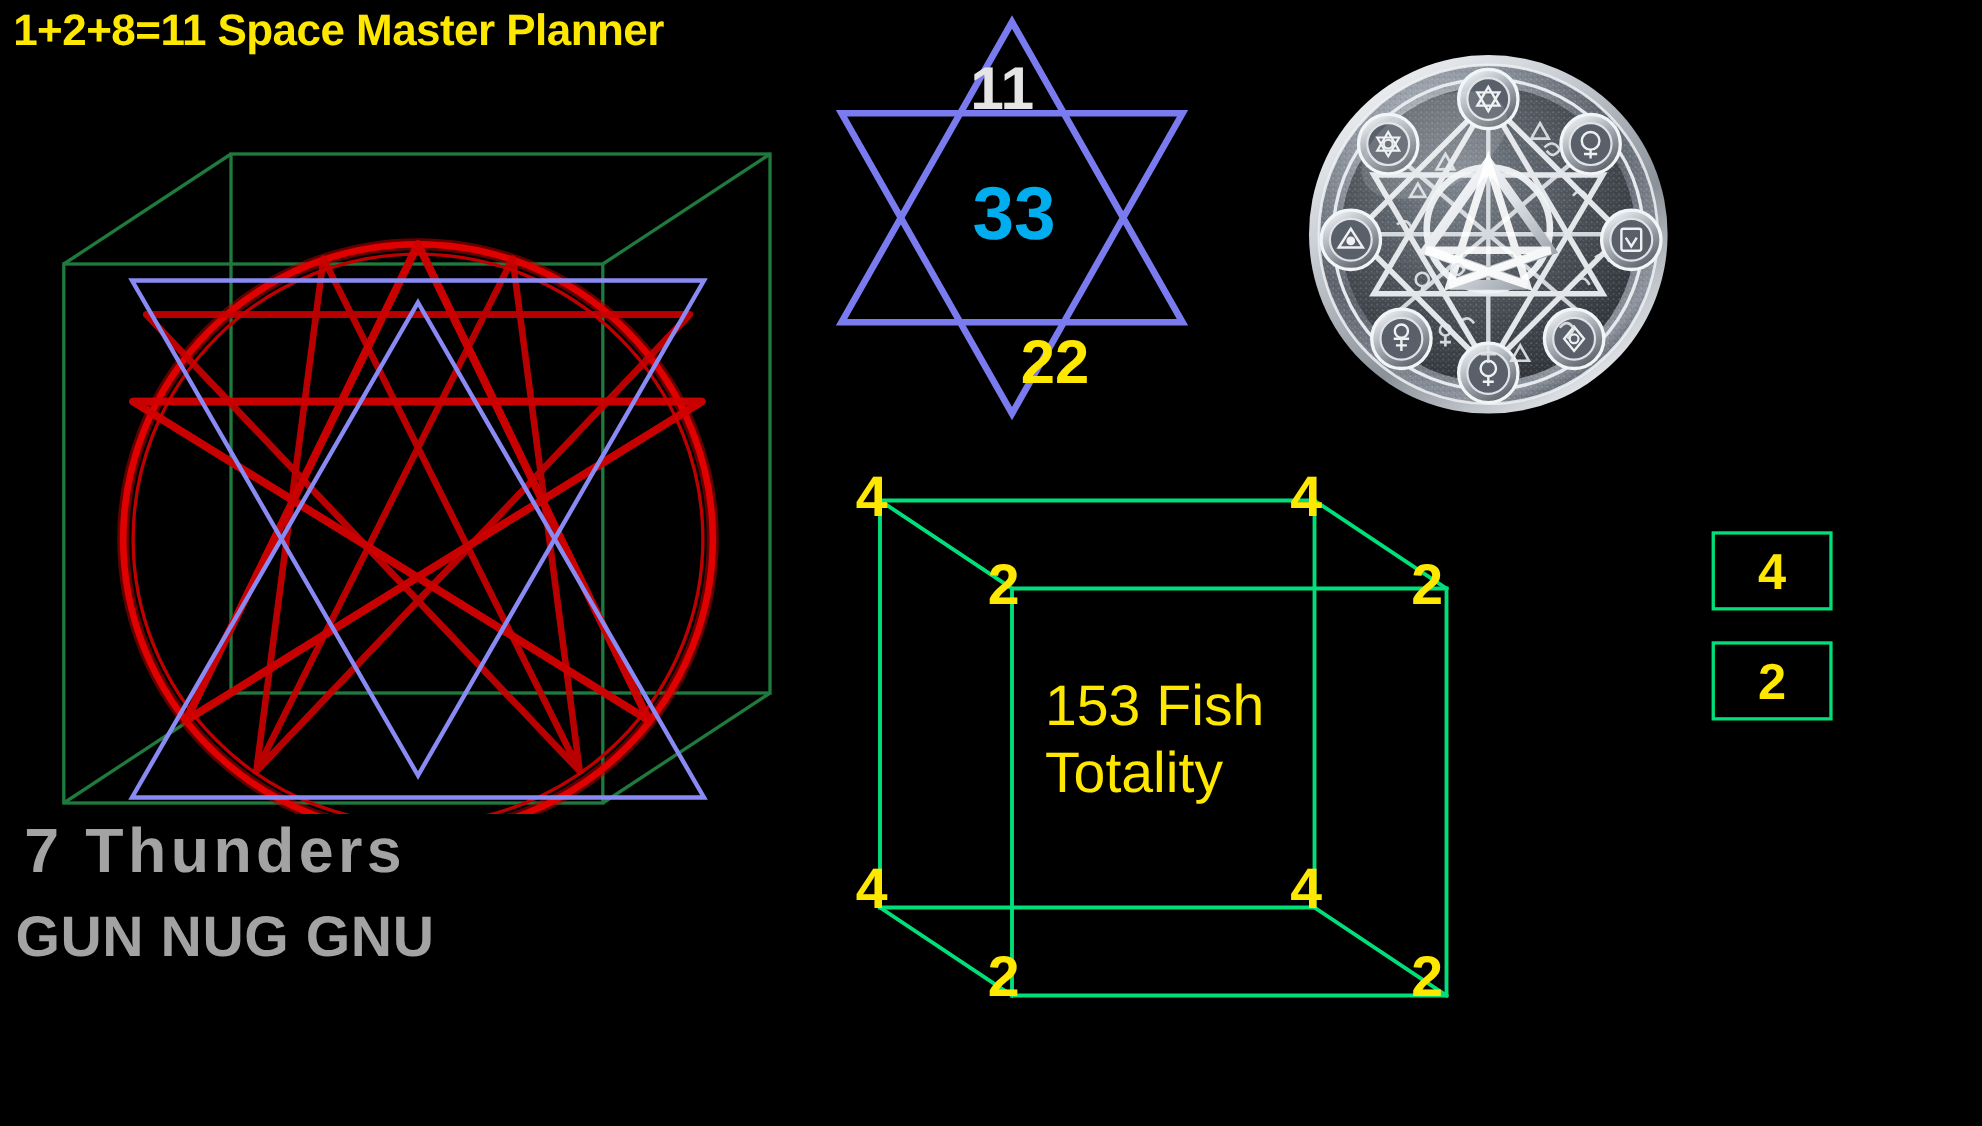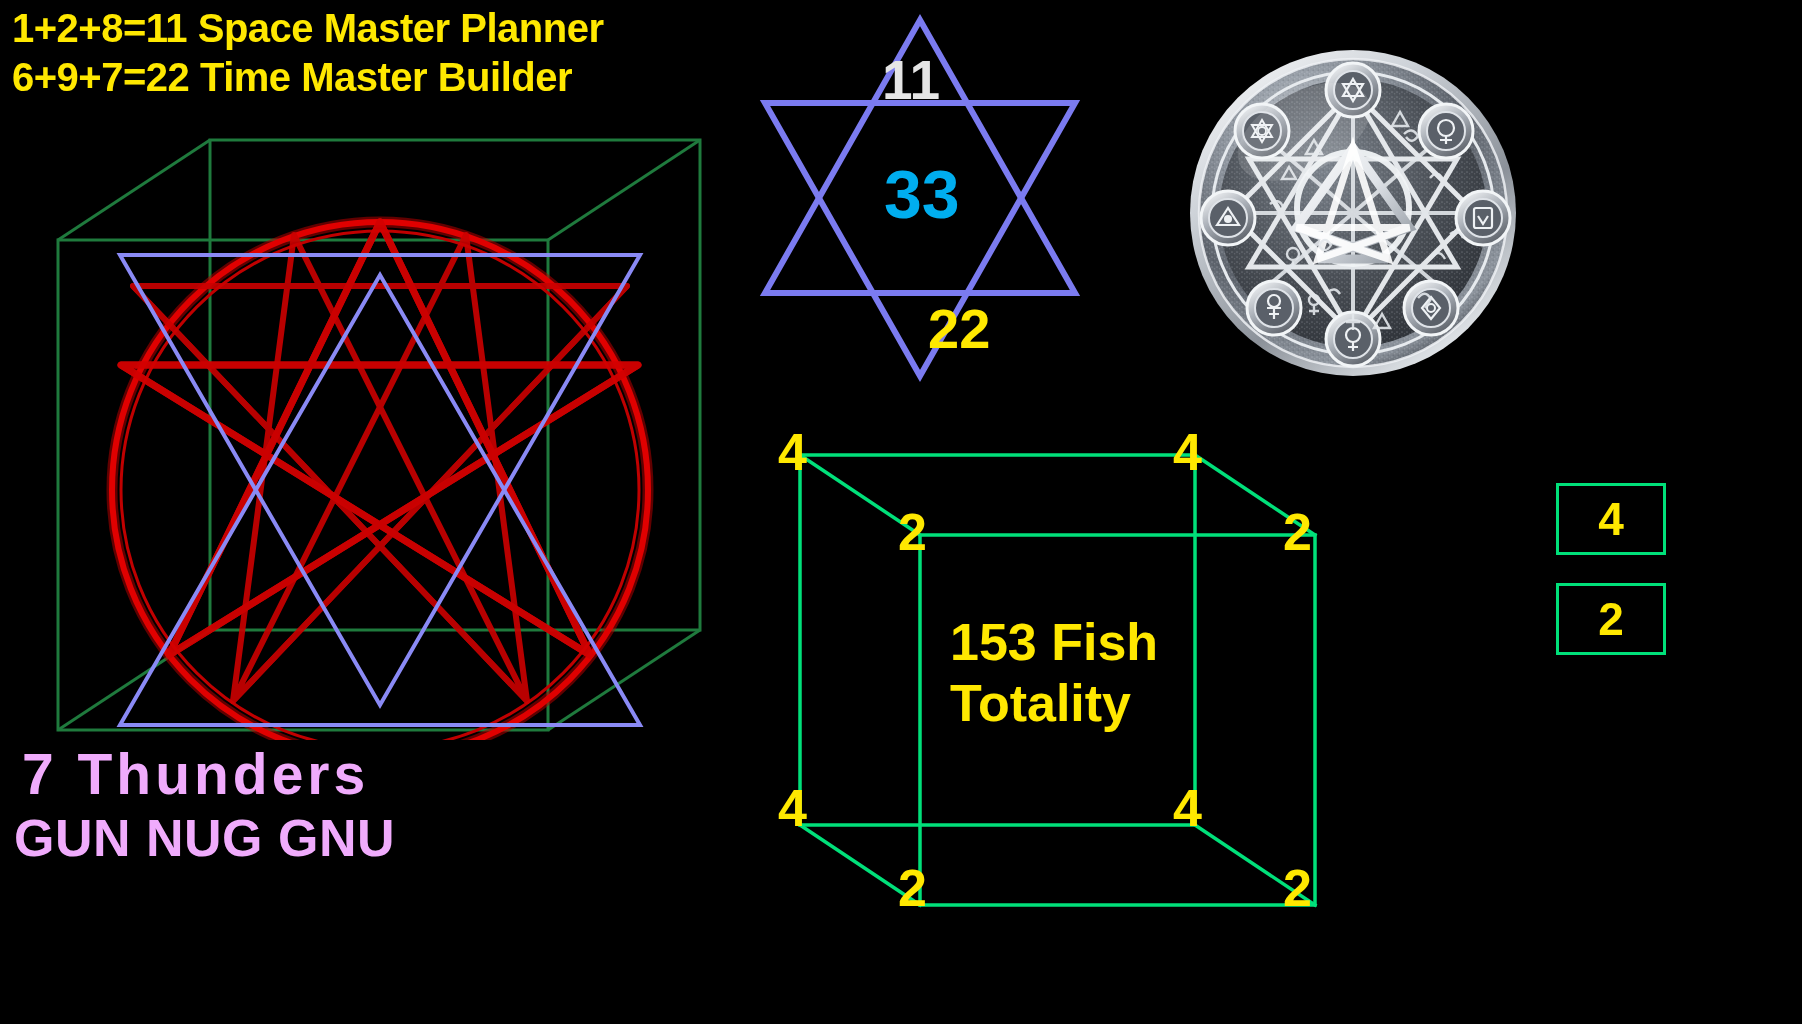--- a/index.html
+++ b/index.html
@@ -46,35 +46,35 @@
     font-size: 39px;
     font-weight: bold;
     white-space: nowrap;
     letter-spacing: -0.3px;
   }
 
   .footer-left {
     position: absolute;
     left: 22px;
     top: 745px;
-    color: #f0abfc;
+    color: #a3a3a3;
   }
   .thunders {
     font-size: 57px;
     font-weight: bold;
     letter-spacing: 4px;
     line-height: 1.05;
     white-space: nowrap;
   }
   .gunnug {
     font-size: 52px;
     font-weight: bold;
     letter-spacing: 0.5px;
     line-height: 1.15;
-    margin-top: 4px;
+    margin-top: 18px;
     margin-left: -8px;
     white-space: nowrap;
   }
 
   
   .fig-left {
     position: absolute;
     left: 30px;
     top: 100px;
     width: 700px;
@@ -135,21 +135,21 @@
     font-weight: bold;
     line-height: 1;
     white-space: nowrap;
   }
   .cube-text {
     position: absolute;
     left: 950px;
     top: 612px;
     color: #ffe800;
     font-size: 52px;
-    font-weight: bold;
+    font-weight: normal;
     line-height: 1.17;
     white-space: nowrap;
     text-align: left;
   }
 
   
   .swatch {
     position: absolute;
     border: 3px solid #00e07a;
     background: #000000;
@@ -164,21 +164,20 @@
   .swatch-4 { left: 1556px; top: 483px; width: 110px; height: 72px; }
   .swatch-2 { left: 1556px; top: 583px; width: 110px; height: 72px; }
 </style>
 </head>
 <body>
 
 <div class="stage">
 
   <div class="hdr-left">
     <div>1+2+8=11 Space Master Planner</div>
-    <div>6+9+7=22 Time Master Builder</div>
   </div>
 
 
   <div class="fig-left">
     <svg width="700" height="640" viewBox="0 0 700 640" xmlns="http://www.w3.org/2000/svg">
 
       <g stroke="#1f7a3d" stroke-width="3" fill="none">
 
         <rect x="28" y="140" width="490" height="490"></rect>
 

